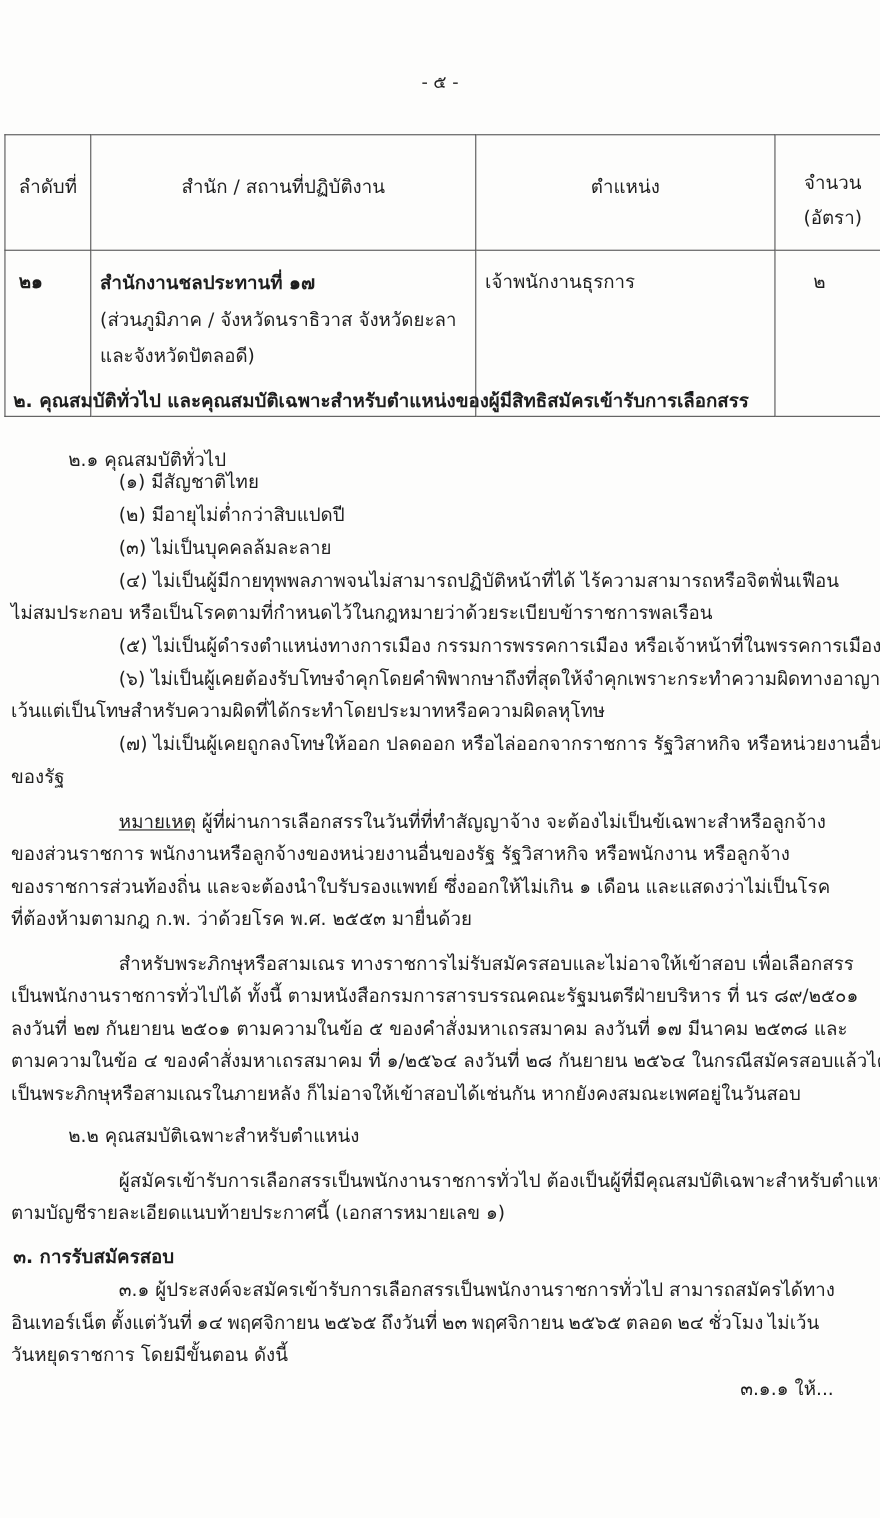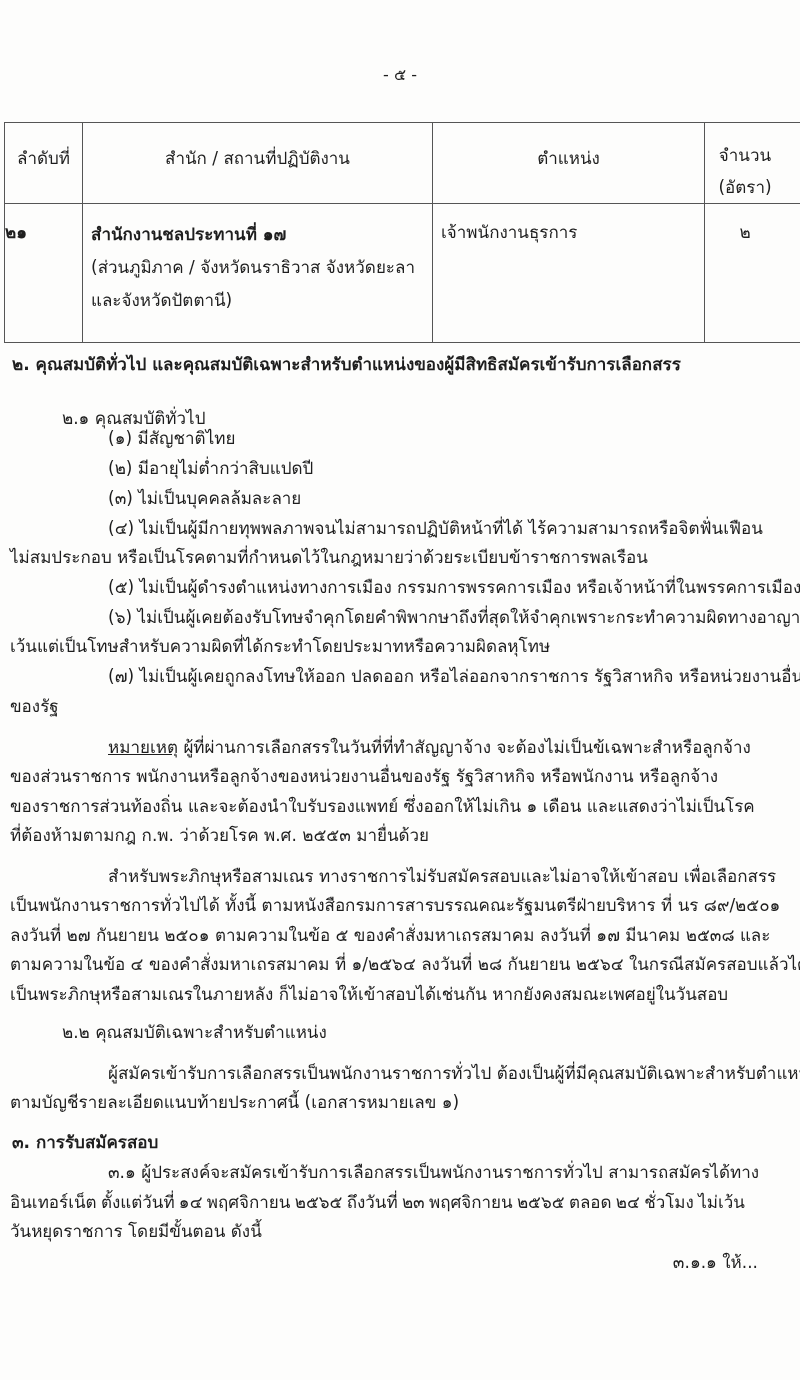--- a/index.html
+++ b/index.html
@@ -8,21 +8,21 @@
       background: #fdfdfc; color: #1e1e1e;
       font-family: "DejaVu Sans", "Liberation Sans", sans-serif;
       font-size: 17px;
     }
     .page-num { position: absolute; top: 62px; left: 0; width: 800px; text-align: center; font-size: 16px; }
     table.pos-table {
       position: absolute; top: 122px; left: 4px; width: 810px;
       border-collapse: collapse; table-layout: fixed;
     }
     table.pos-table th, table.pos-table td {
-      border: 1.5px solid #555; vertical-align: top; padding: 0;
+      border: 1.5px solid #555; vertical-align: top; padding: 12px;
     }
     table.pos-table th { font-weight: normal; height: 72px; }
     .th-inner { padding-top: 20px; text-align: center; line-height: 30px; }
     .th-qty { padding-top: 16px; line-height: 32px; }
     .col-no { width: 78px; }
     .col-office { width: 350px; }
     .col-pos { width: 272px; }
     .col-qty { width: 110px; }
     td { height: 124px; }
     .td-no { text-align: left; padding-top: 14px !important; font-weight: bold; }
@@ -66,21 +66,21 @@
         </div>
       </th>
     </tr>
   </thead>
   <tbody>
     <tr>
       <td class="td-no">๒๑</td>
       <td class="td-office">
         <div class="office-name">สำนักงานชลประทานที่ ๑๗</div>
         <div>(ส่วนภูมิภาค / จังหวัดนราธิวาส จังหวัดยะลา</div>
-        <div>และจังหวัดปัตตานี)</div>
+        <div>และจังหวัดปัตลอดี)</div>
       </td>
       <td class="td-pos">เจ้าพนักงานธุรการ</td>
       <td class="td-qty">
         <div class="qty-inner">๒</div>
       </td>
     </tr>
   </tbody>
 </table>
 
 <div class="ln bold" style="top:350px; left:12px;">๒.  คุณสมบัติทั่วไป และคุณสมบัติเฉพาะสำหรับตำแหน่งของผู้มีสิทธิสมัครเข้ารับการเลือกสรร</div>

